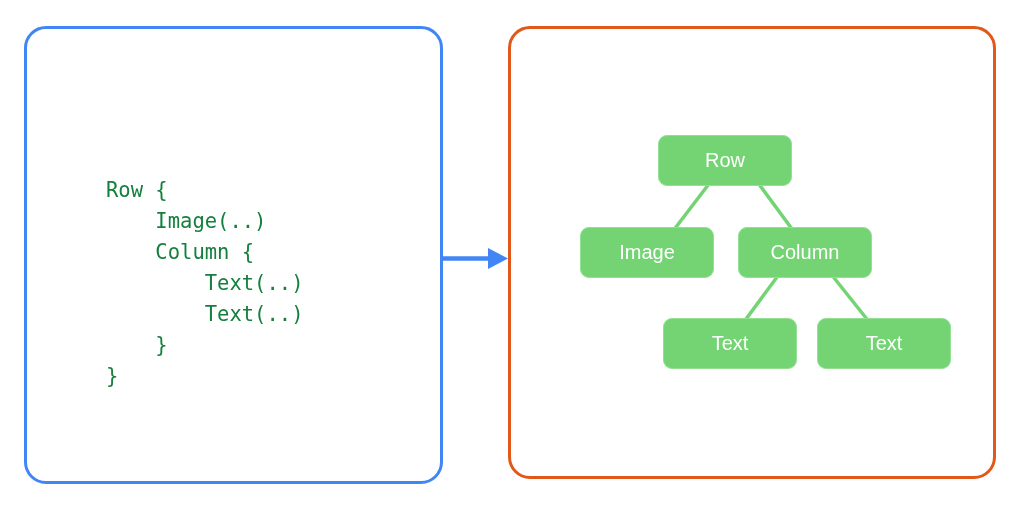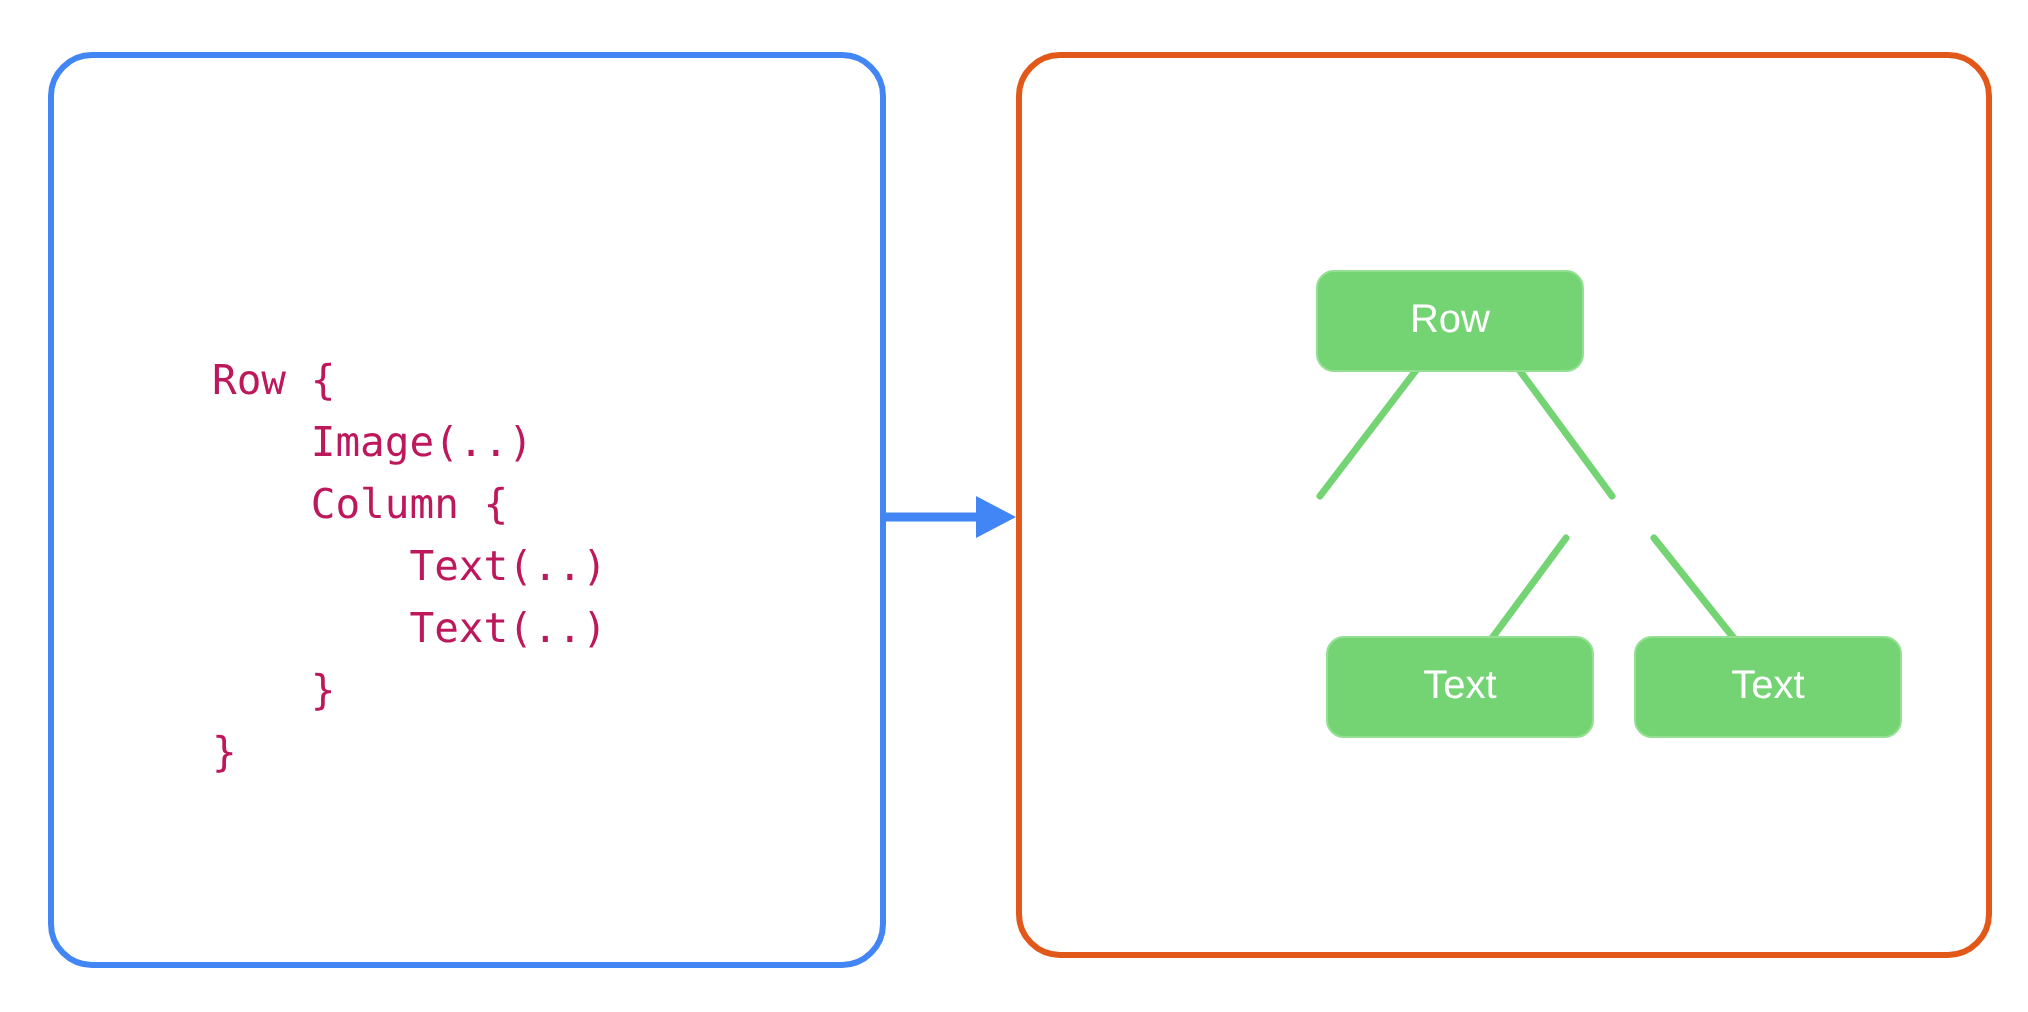--- a/index.html
+++ b/index.html
@@ -49,21 +49,21 @@
   
   #code-block {
     position: absolute;
     left: 79px;
     top: 146px;
     margin: 0;
     padding: 0;
     font-family: "DejaVu Sans Mono", "Liberation Mono", monospace;
     font-size: 20.5px;
     line-height: 31px;
-    color: #be185d;
+    color: #15803d;
     white-space: pre;
     letter-spacing: 0px;
   }
 
   
   #flow-arrow {
     position: absolute;
     left: 440px;
     top: 240px;
     width: 72px;
@@ -136,20 +136,22 @@
       <g stroke="#74d474" stroke-width="3.5" stroke-linecap="round" fill="none">
         <line x1="190" y1="150" x2="135" y2="222"></line>
         <line x1="228" y1="150" x2="281" y2="222"></line>
         <line x1="258" y1="243" x2="207" y2="312"></line>
         <line x1="302" y1="243" x2="357" y2="312"></line>
       </g>
     </svg>
 
     <div class="node" id="node-row">Row</div>
 
+    <div class="node" id="node-image">Image</div>
 
+    <div class="node" id="node-column">Column</div>
 
     <div class="node" id="node-text1">Text</div>
 
     <div class="node" id="node-text2">Text</div>
 
   </div>
 </div>
 
 </body></html>

